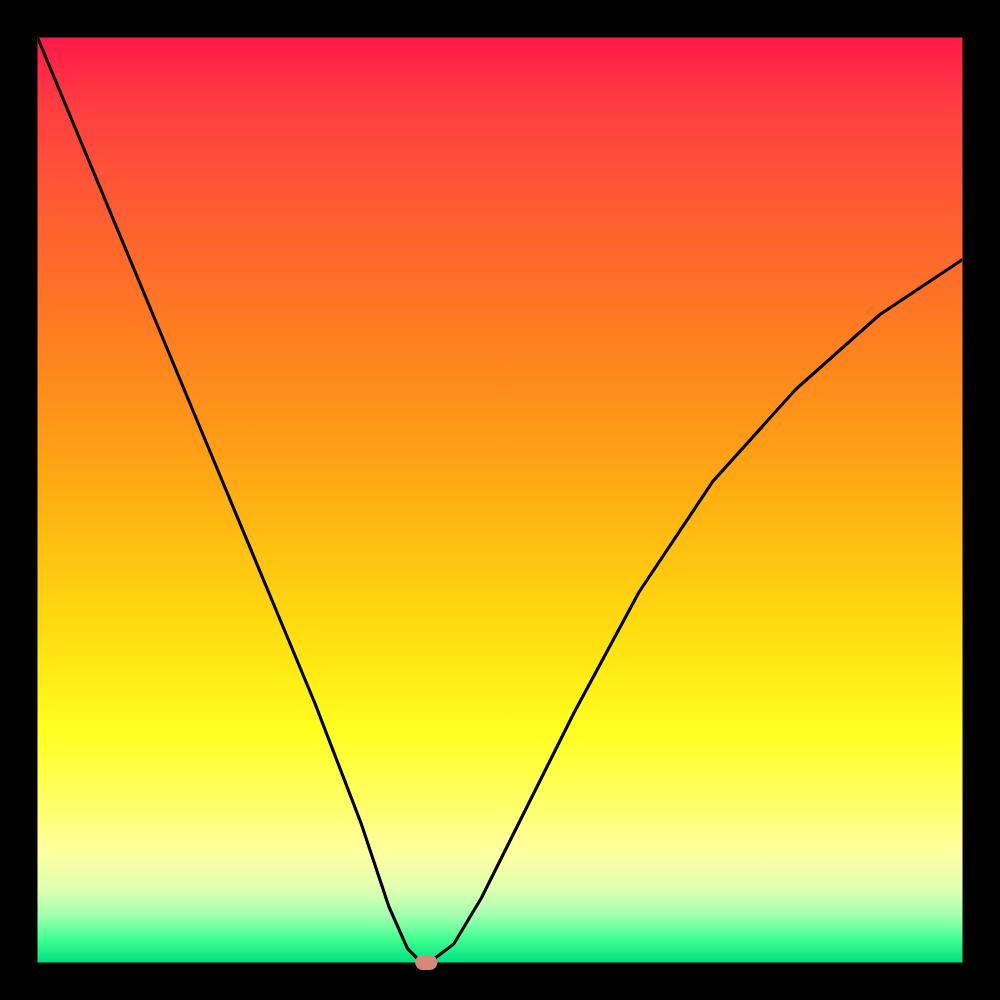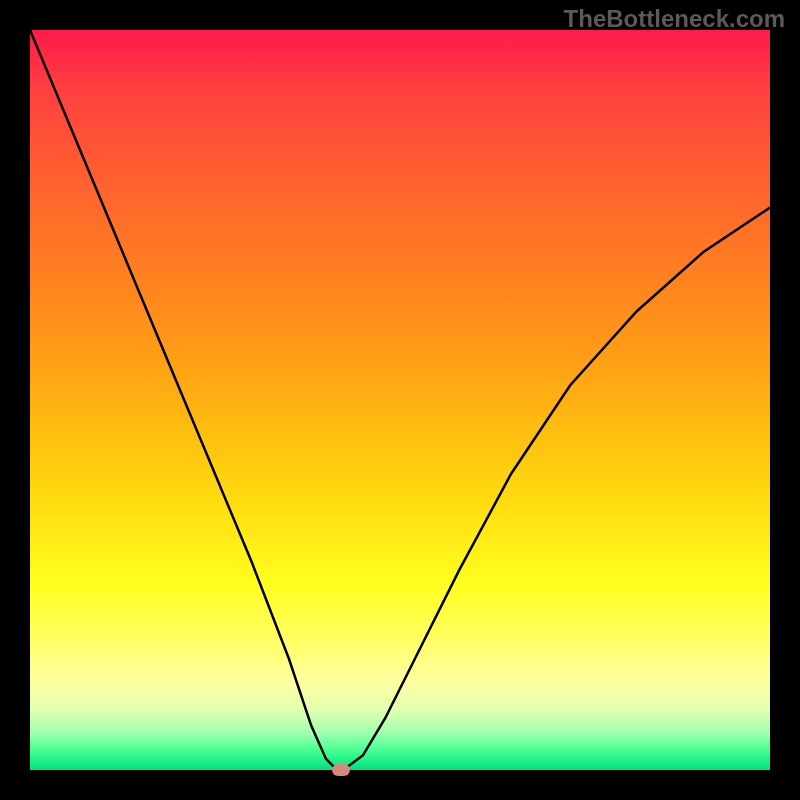--- a/index.html
+++ b/index.html
@@ -24,21 +24,20 @@
       #00e080 100%
     );
   }
   svg.curve { position: absolute; left: 0; top: 0; width: 100%; height: 100%; }
   .marker { position: absolute; width: 18px; height: 12px; background: #d8887a; border-radius: 6px; transform: translate(-50%, -50%); }
 </style>
 </head>
 <body>
 
 <div class="container">
-  <div class="watermark">TheBottleneck.com</div>
   <div class="plot-area">
     <div class="gradient-bg"></div>
     <svg class="curve" viewBox="0 0 740 740" preserveAspectRatio="none">
       <path id="curve-path" fill="none" stroke="#000" stroke-width="2.5" d="M0.0 0.0 L37.0 88.8 L74.0 177.6 L111.0 266.4 L148.0 355.2 L185.0 444.0 L222.0 532.8 L259.0 629.0 L281.2 695.6 L296.0 728.9 L303.4 736.3 L310.8 740.0 L318.2 736.3 L333.0 725.2 L355.2 688.2 L384.8 629.0 L429.2 540.2 L481.0 444.0 L540.2 355.2 L606.8 281.2 L673.4 222.0 L740.0 177.6"></path>
     </svg>
     <div id="marker" class="marker" style="left: 310.8px; top: 740px;"></div>
   </div>
 </div>
 
 </body></html>

